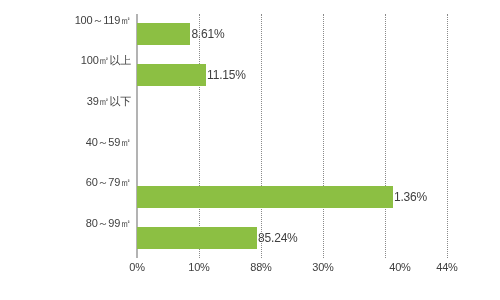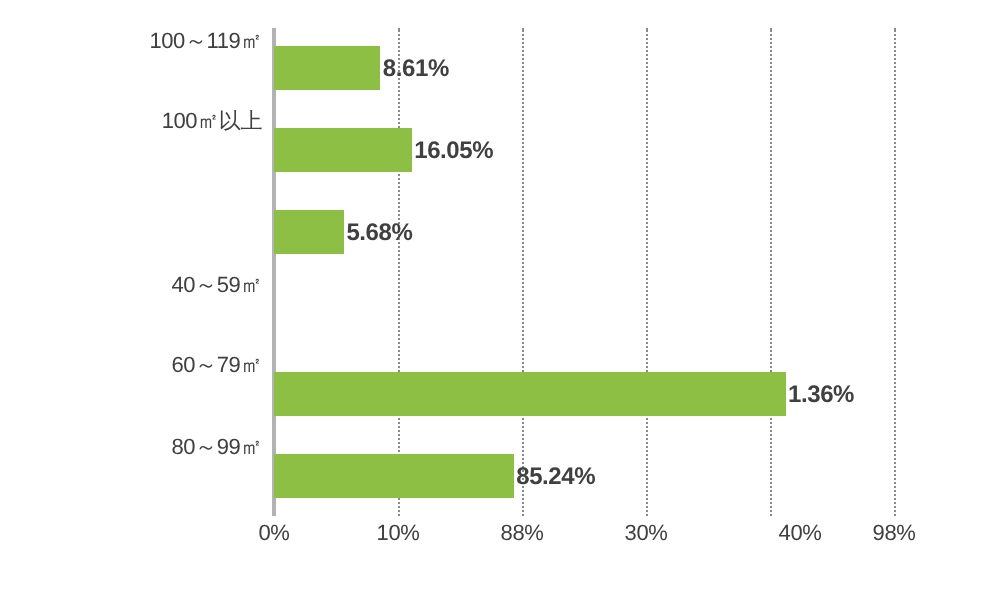--- a/index.html
+++ b/index.html
@@ -65,21 +65,21 @@
   }
 
   .bar {
     height: 22px;
     background: #8cbf43;
     flex: none;
   }
 
   .bar-value {
     font-size: 12px;
-    font-weight: bold;
+    font-weight: normal;
     color: #404040;
     white-space: nowrap;
     margin-left: 1px;
     line-height: 1;
     letter-spacing: -0.2px;
   }
 
   
   .cat-labels {
     position: absolute;
@@ -133,20 +133,21 @@
   }
 </style>
 </head>
 <body>
 
 <div id="chart-root">
 
   <div class="cat-labels">
     <div class="cat-label" style="top:0px">100～119㎡</div>
     <div class="cat-label" style="top:40.6px">100㎡以上</div>
+    <div class="cat-label" style="top:81.3px">39㎡以下</div>
     <div class="cat-label" style="top:122px">40～59㎡</div>
     <div class="cat-label" style="top:162.6px">60～79㎡</div>
     <div class="cat-label" style="top:203.3px">80～99㎡</div>
   </div>
 
   <div class="plot">
 
     <div class="gridline" style="left:62px"></div>
     <div class="gridline" style="left:124px"></div>
     <div class="gridline" style="left:186px"></div>
@@ -155,41 +156,37 @@
 
     <div class="axis-line"></div>
 
     <div class="rows">
       <div class="row" style="top:0px">
         <div class="bar" style="width:53.4px"></div>
         <div class="bar-value">8.61%</div>
       </div>
       <div class="row" style="top:40.6px">
         <div class="bar" style="width:69.1px"></div>
-        <div class="bar-value">16.05%</div>
-      </div>
-      <div class="row" style="top:81.3px">
-        <div class="bar" style="width:35.2px"></div>
-        <div class="bar-value">5.68%</div>
+        <div class="bar-value">11.15%</div>
       </div>
       <div class="row" style="top:162.6px">
         <div class="bar" style="width:256px"></div>
         <div class="bar-value">1.36%</div>
       </div>
       <div class="row" style="top:203.3px">
         <div class="bar" style="width:120.1px"></div>
         <div class="bar-value">85.24%</div>
       </div>
     </div>
 
   </div>
 
   <div class="tick-labels">
     <div class="tick-label" style="left:0px">0%</div>
     <div class="tick-label" style="left:62px">10%</div>
     <div class="tick-label" style="left:124px">88%</div>
     <div class="tick-label" style="left:186px">30%</div>
     <div class="tick-label" style="left:263px">40%</div>
-    <div class="tick-label" style="left:310px">98%</div>
+    <div class="tick-label" style="left:310px">44%</div>
   </div>
 
 
 </div>
 
 </body></html>

